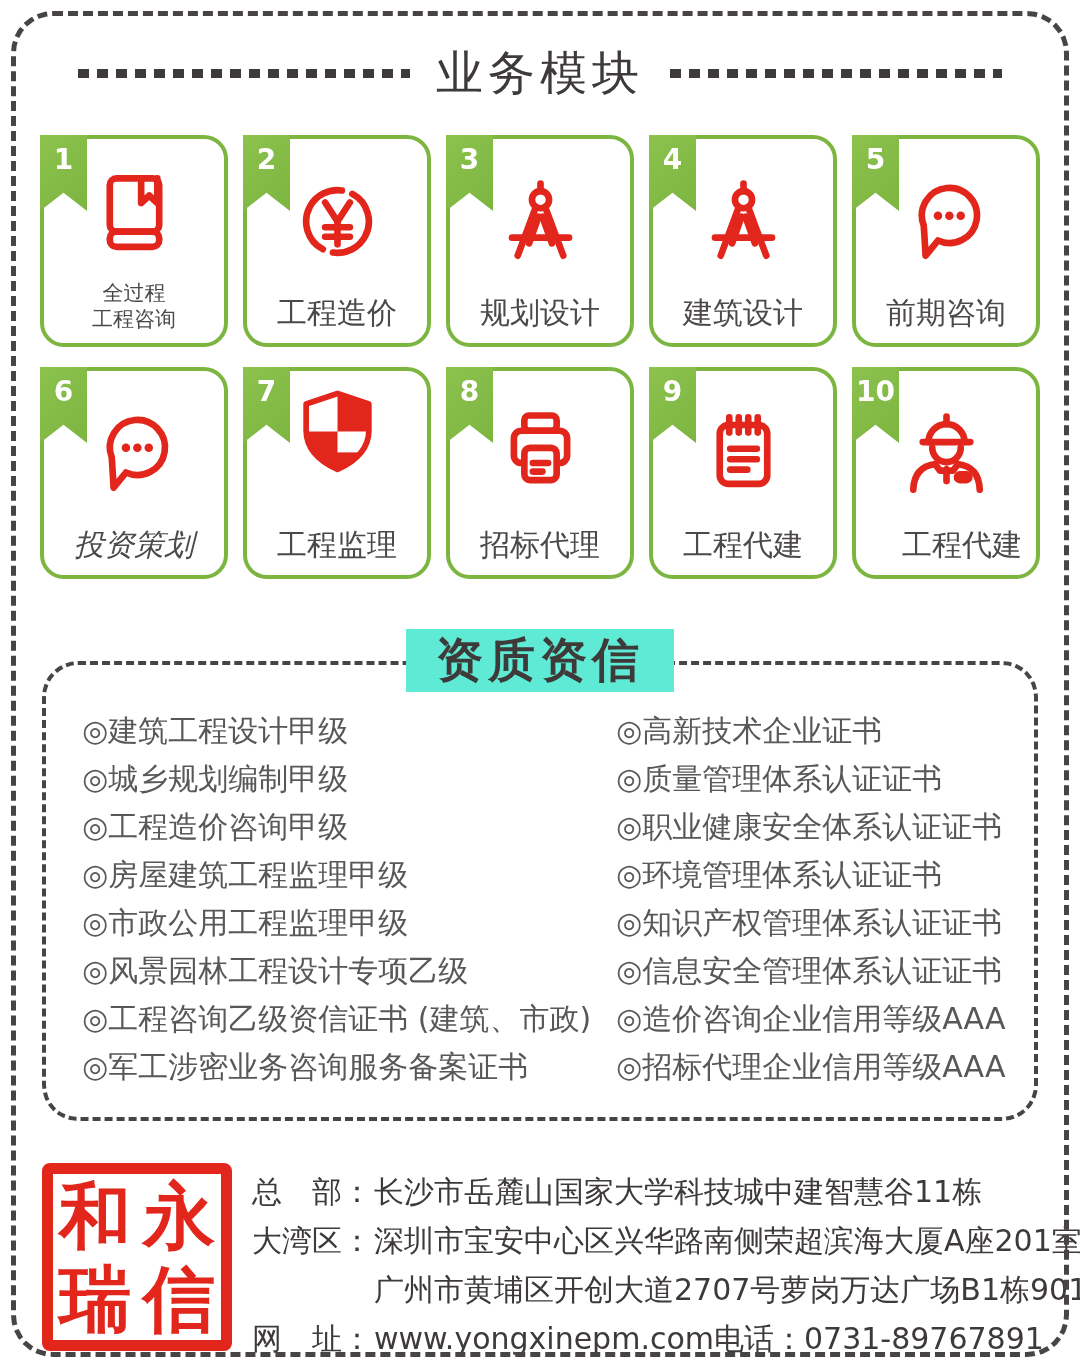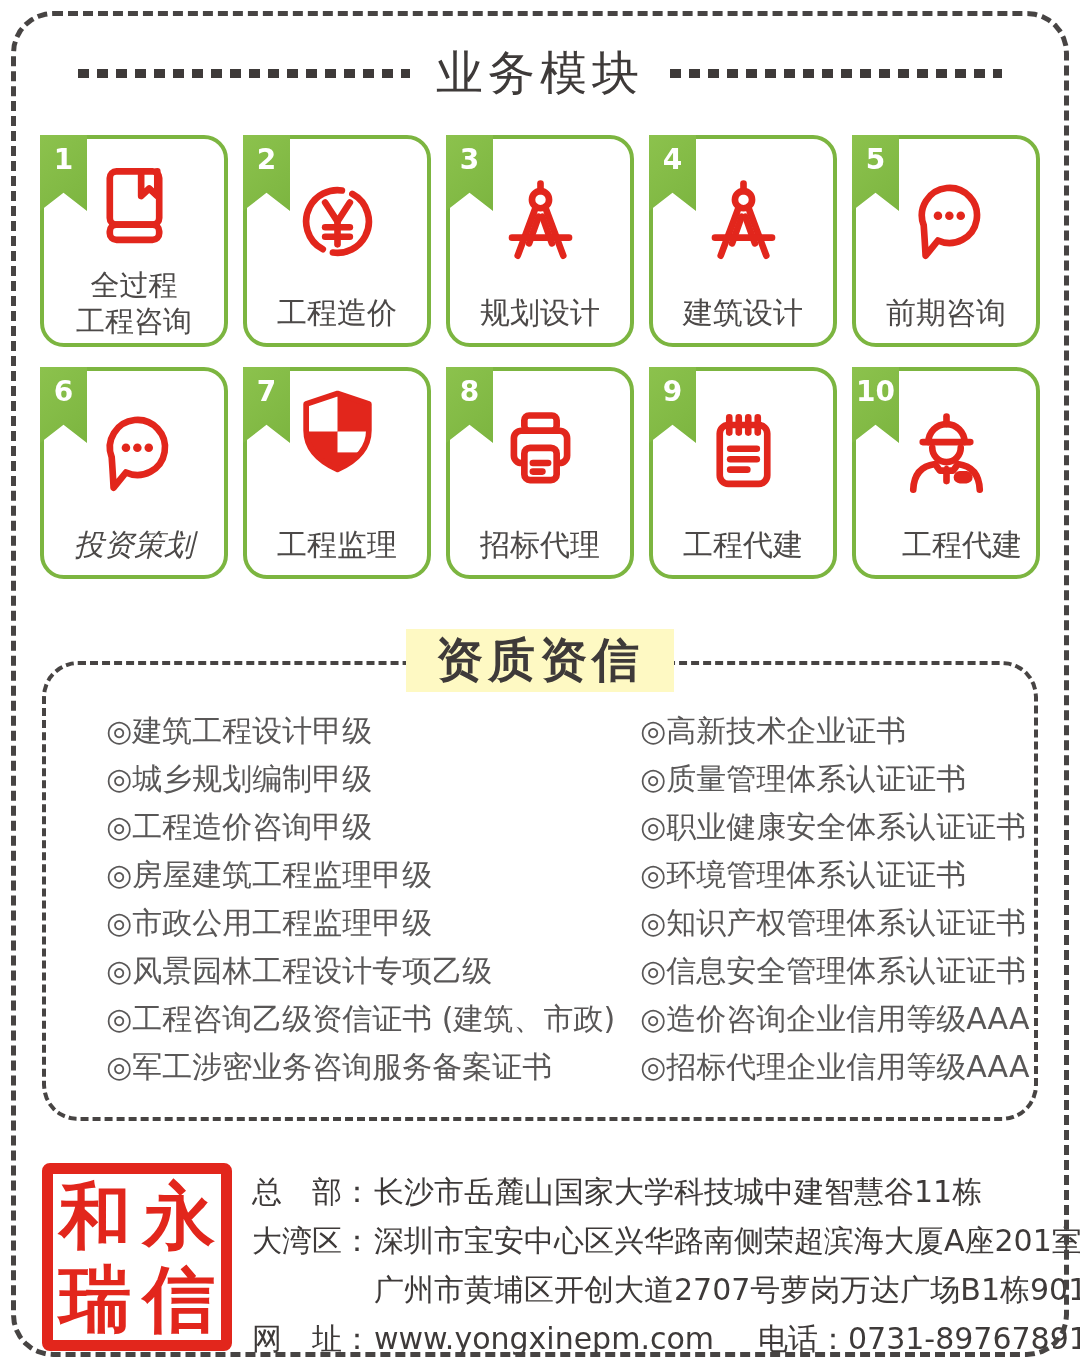--- a/index.html
+++ b/index.html
@@ -24,42 +24,42 @@
   .cards{margin:30px 40px 0;display:grid;grid-template-columns:repeat(5,1fr);column-gap:15px;row-gap:20px;}
   .card{position:relative;height:212px;background:#fff;border:4px solid var(--green);
     border-radius:24px;display:flex;flex-direction:column;align-items:center;}
   .badge{position:absolute;top:-4px;left:-4px;width:47px;height:76px;
     background:linear-gradient(135deg,var(--green-light),var(--green));
     clip-path:polygon(0 0,100% 0,100% 100%,50% 76%,0 100%);
     color:#fff;text-align:center;font-size:28px;font-weight:bold;padding-top:8px;}
   .card .icon{flex:1;display:flex;align-items:center;justify-content:center;color:var(--red);padding-top:10px;}
   .card .icon svg{width:95px;height:95px;}
   .card .label{text-align:center;font-size:30px;color:#4c4948;line-height:1.25;padding-bottom:12px;}
-  .card .label.two-line{font-size:29px;padding-bottom:4px;}
+  .card .label.two-line{font-size:21px;padding-bottom:11px;}
 
   
   .qual-box{position:relative;margin:82px 42px 0;height:460px;border:4px dashed #474443;border-radius:36px;}
   .qual-title{position:absolute;top:-36px;left:50%;transform:translateX(-50%);
-    background:#fef9c3;padding:0 30px;font-size:47px;font-weight:bold;color:var(--dark);
+    background:#5eead4;padding:0 30px;font-size:47px;font-weight:bold;color:var(--dark);
     letter-spacing:5px;white-space:nowrap;}
   .qual-cols{display:flex;padding:42px 18px 0 36px;}
   .qual-cols ul{list-style:none;}
-  .qual-col-left{width:534px;flex:none;margin-left:24px;}
+  .qual-col-left{width:534px;flex:none;}
   .qual-col-right{flex:1;}
   .qual-cols li{font-size:30px;color:var(--gray);line-height:48px;white-space:nowrap;}
 
   
   .footer{margin:42px 42px 0;display:flex;align-items:flex-start;}
   .seal{width:190px;height:188px;border:11px solid var(--red);border-radius:8px;
     display:grid;grid-template-columns:1fr 1fr;grid-template-rows:1fr 1fr;place-items:center;
     color:var(--red);font-weight:bold;font-size:72px;line-height:1;flex:none;}
   .contact{margin-left:20px;padding-top:4px;font-size:30px;color:var(--dark);line-height:49px;}
   .cline{display:flex;white-space:nowrap;}
   .clabel{display:inline-block;width:122px;flex:none;}
-  .clabel2{margin-left:44px;}
+  .clabel2{}
 </style>
 </head>
 <body>
 
 <div class="page">
   <div class="page-border"></div>
 
   <div class="title-row">
     <span class="dashline"></span>
     <h1 class="sec-title">业务模块</h1>

